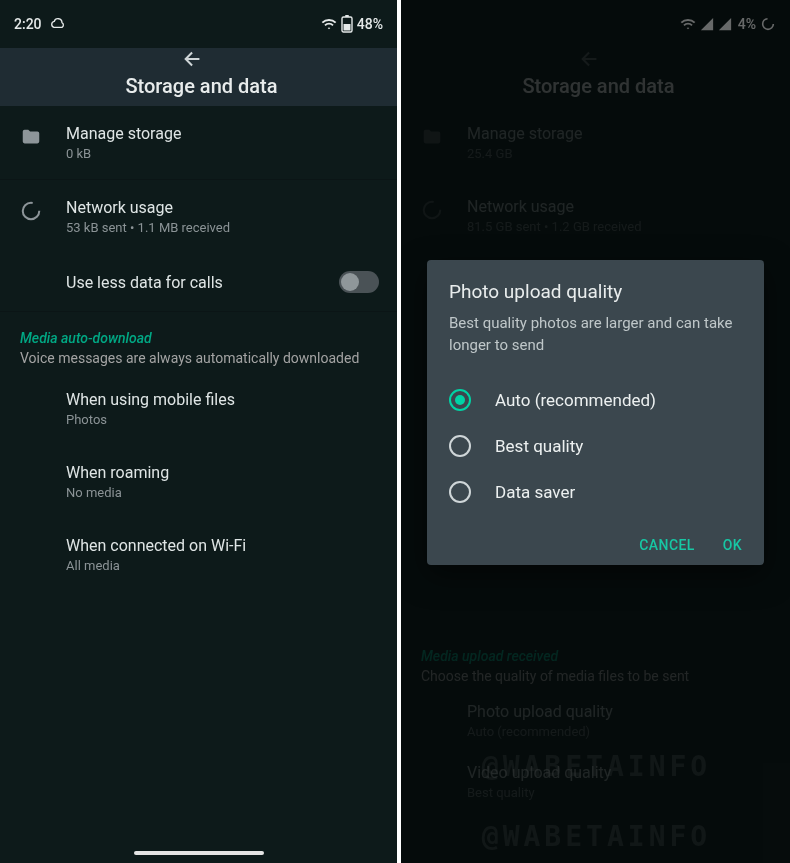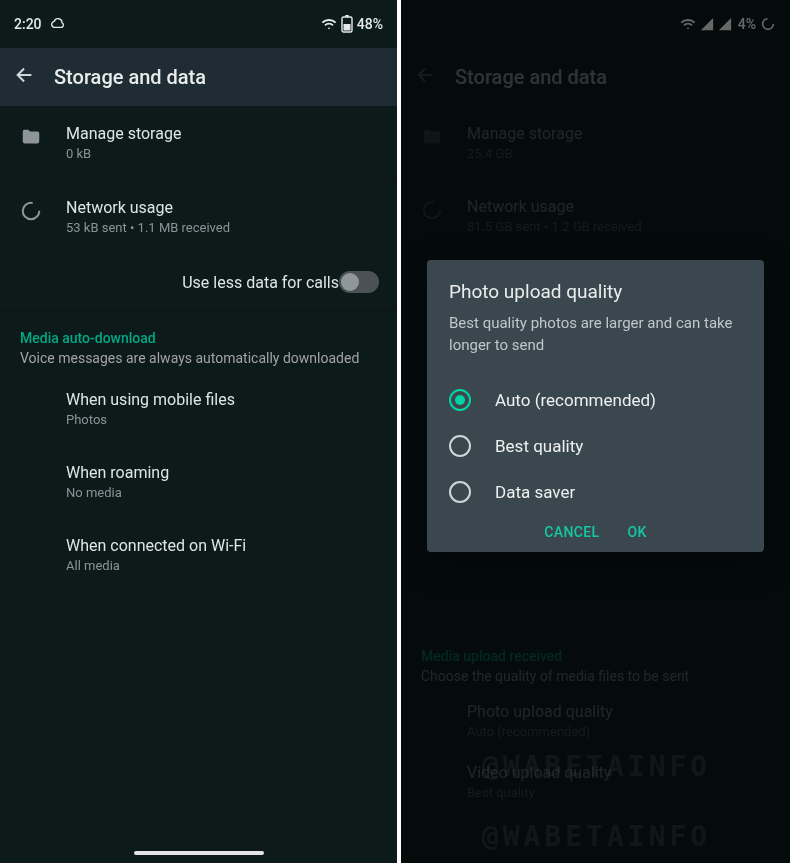--- a/index.html
+++ b/index.html
@@ -35,20 +35,21 @@
   .status-bar .ico { display:inline-flex; align-items:center; margin-left:4px; }
   .status-bar svg { display:block; }
 
   
   .app-bar {
     height: 58px;
     display: flex;
     align-items: center;
     padding: 0 8px 0 14px;
     background: #1f2c33;
+    flex-direction: column;
   }
   .phone-right .app-bar { background: transparent; }
   .app-bar .back { width: 40px; color:#cfd6d8; }
   .app-bar .title {
     font-size: 20px;
     font-weight: 500;
     color: #e8ecec;
   }
 
   
@@ -66,27 +67,28 @@
   .row .primary   { font-size: 16px; color: #dfe5e5; }
   .row .secondary { font-size: 13px; color: #8b9396; margin-top: 3px; }
   .divider { height: 1px; background: #0b1516; margin: 0; }
   .section-header {
     padding: 18px 20px 6px 20px;
   }
   .section-header .title {
     font-size: 14px;
     color: #00a884;
     font-weight: 500;
+    font-style: italic;
   }
   .section-header .sub {
     font-size: 14px;
     color: #a3a3a3;
     margin-top: 4px;
   }
-  .switch-row { align-items: center; text-align: right; }
+  .switch-row { align-items: center; }
   .switch {
     width: 40px; height: 22px;
     border-radius: 11px;
     background: #4a5256;
     position: relative;
   }
   .switch::after {
     content:"";
     position:absolute;
     left:2px; top:2px;
@@ -143,23 +145,23 @@
     border-color: #00d4a5;
   }
   .dialog .radio.checked::after {
     content:"";
     position:absolute;
     left:4px; top:4px; right:4px; bottom:4px;
     background:#00d4a5;
     border-radius:50%;
   }
   .dialog .actions {
-    display:flex; justify-content:center;
+    display:flex; justify-content:flex-end;
     gap: 28px;
-    margin-top: 9px;
+    margin-top: 22px;
     font-size: 14px;
     color: #17c7a4;
     letter-spacing: .4px;
     font-weight:500;
   }
 
   .watermark {
     position: absolute;
     left: 2px; right: 0;
     text-align: center;

